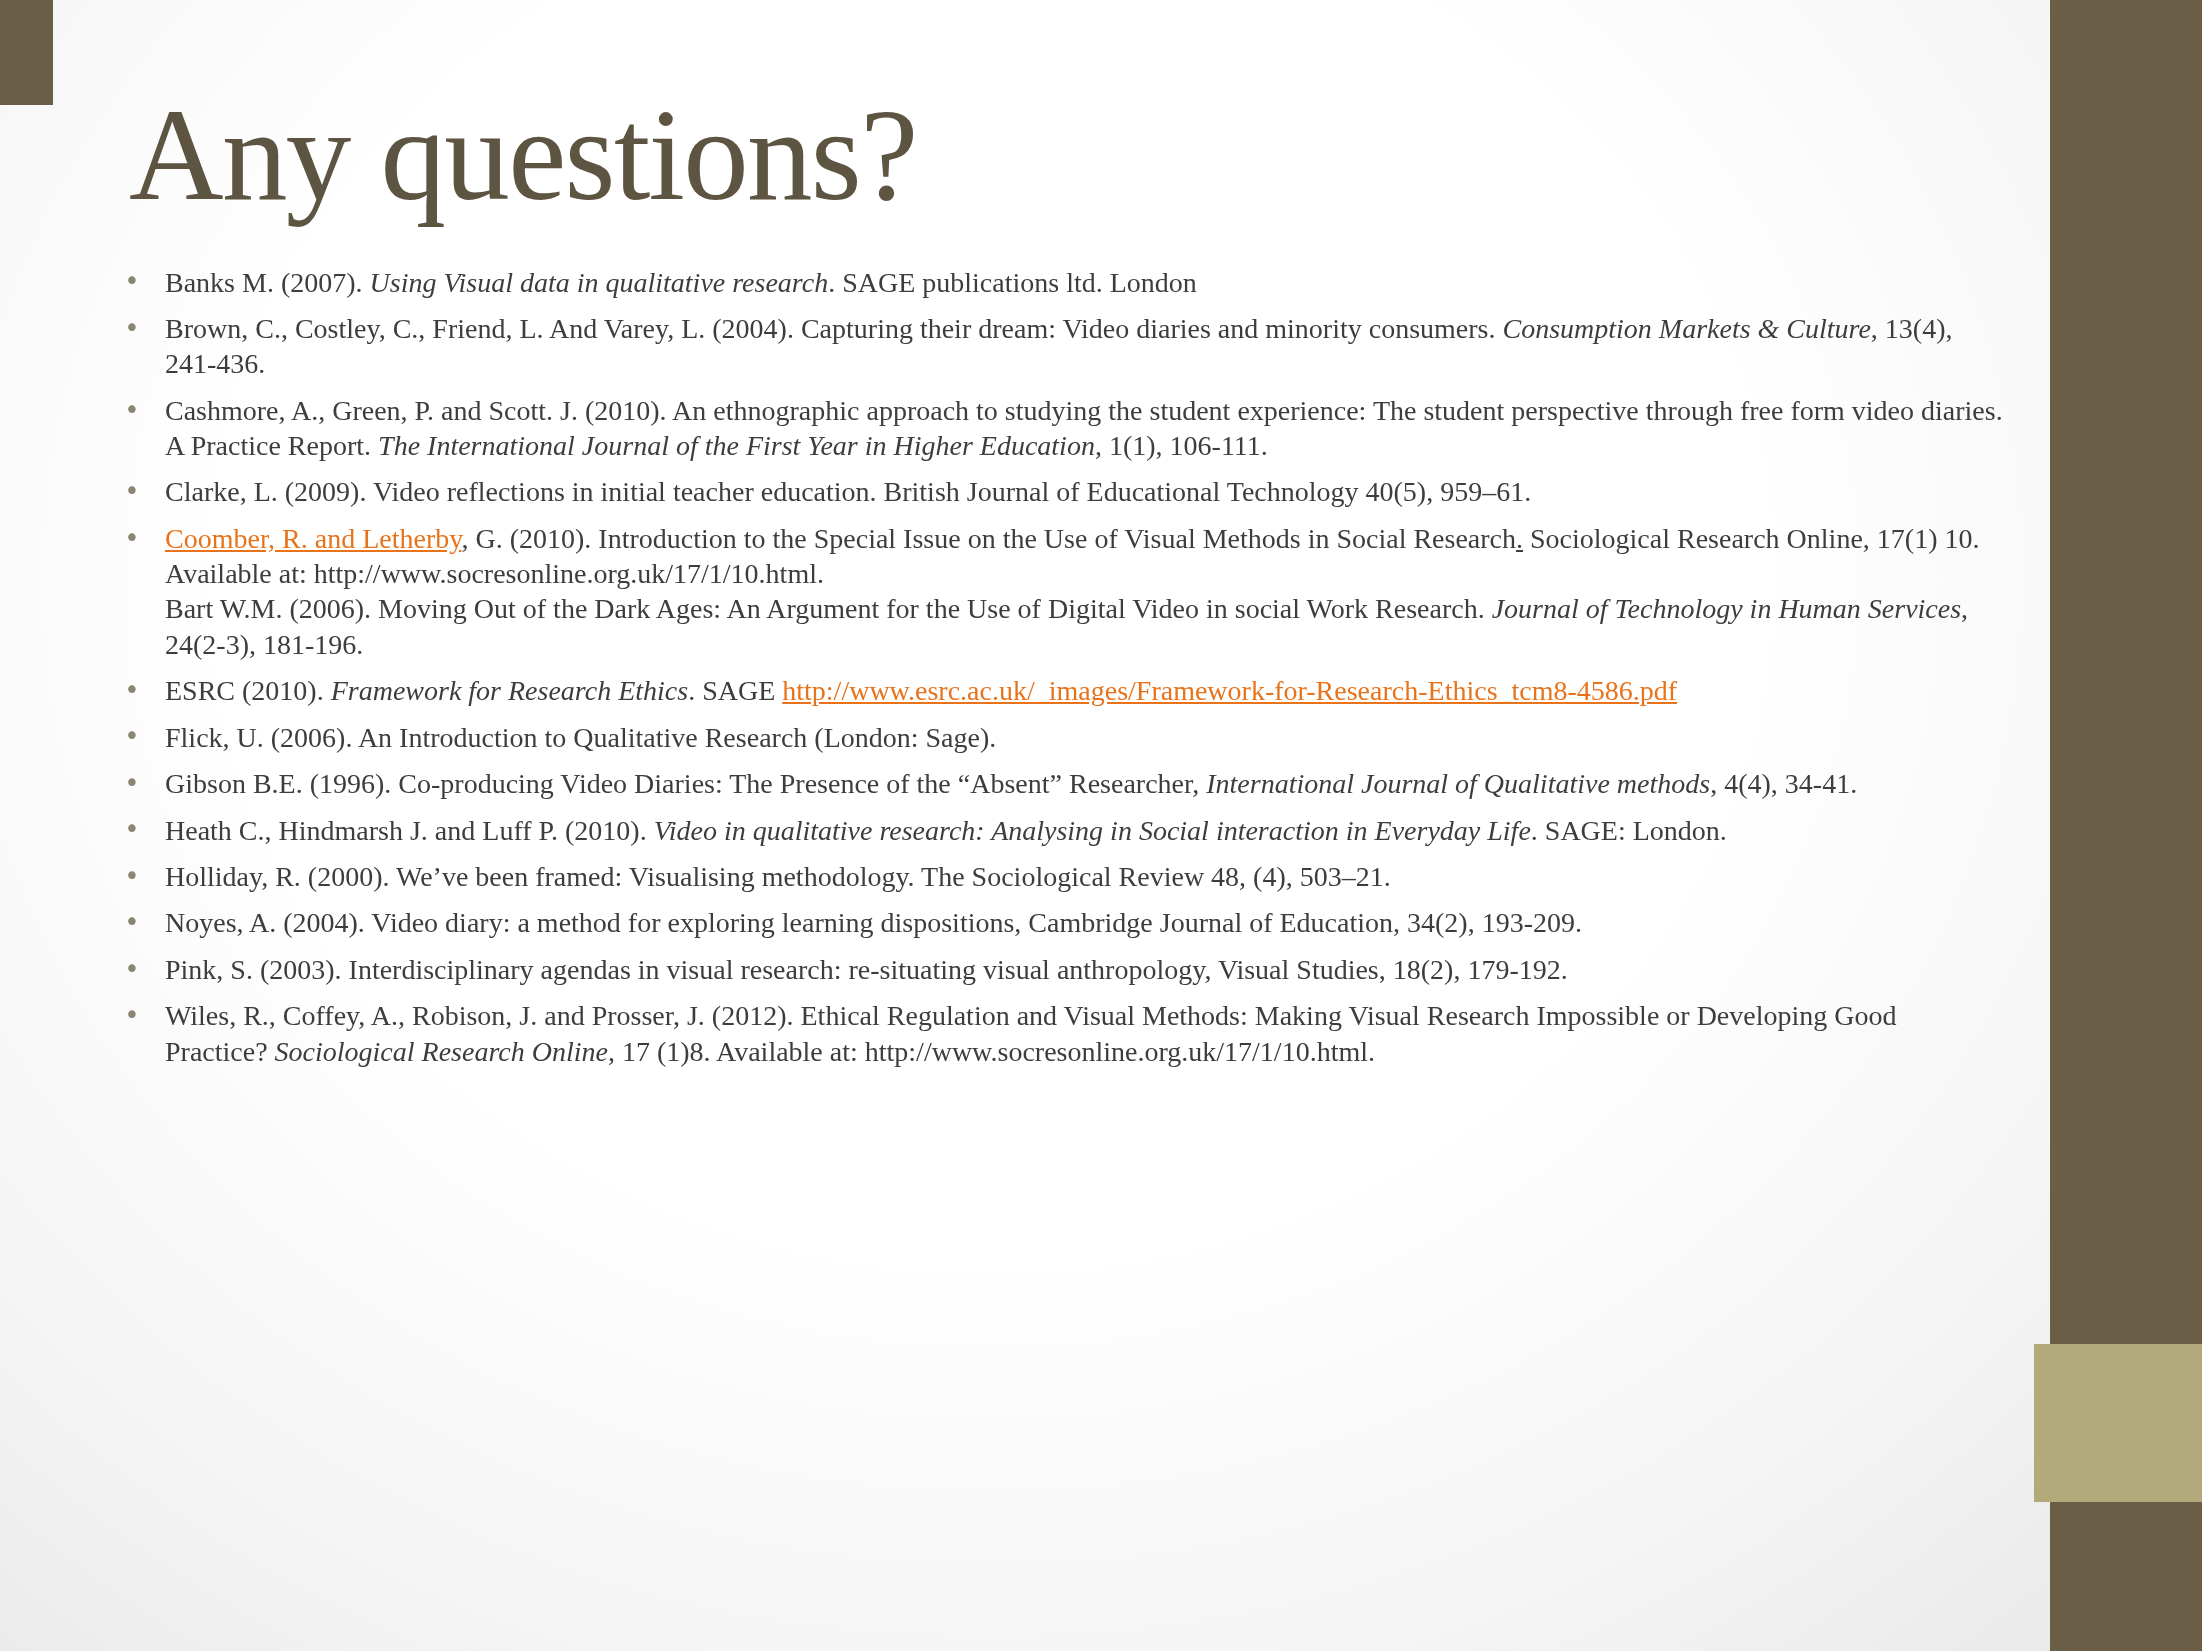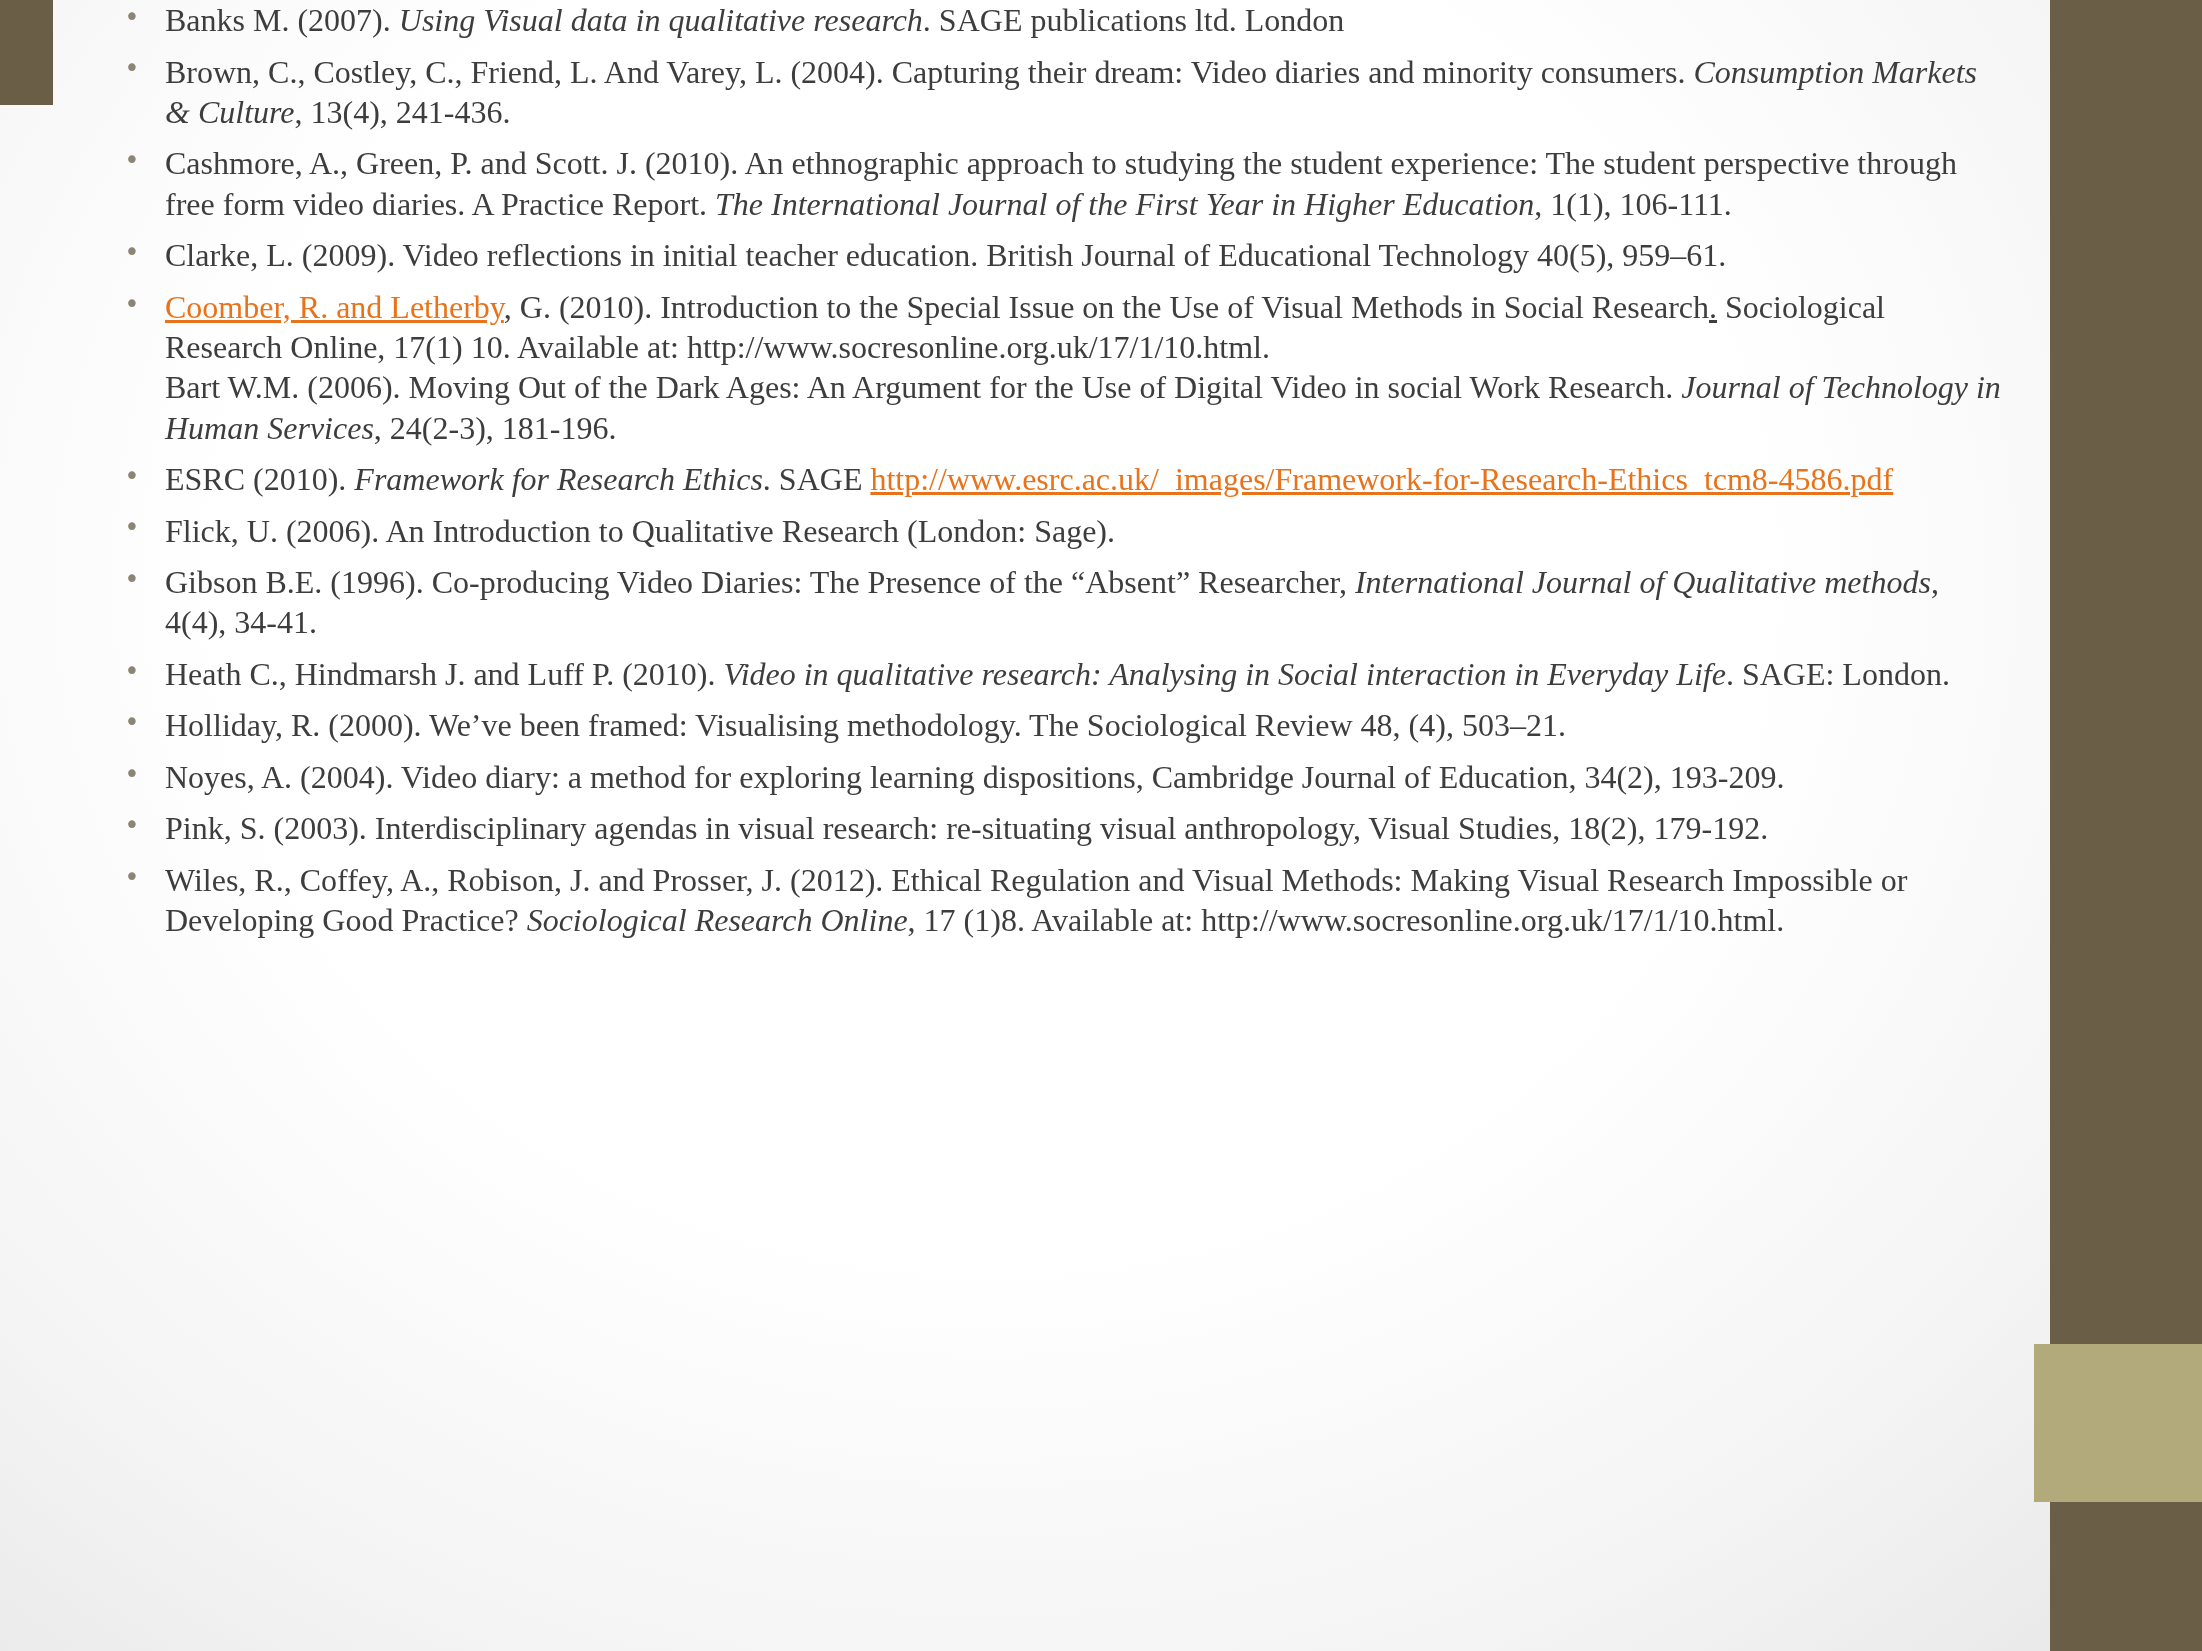--- a/index.html
+++ b/index.html
@@ -44,21 +44,21 @@
     font-size: 131px;
     line-height: 1.05;
     font-weight: normal;
     letter-spacing: -1.7px;
     color: var(--title, #5e5442);
   }
   ul.references {
     list-style: none;
     margin: 0 200px 0 119px;
     padding: 0;
-    font-size: 32px;
+    font-size: 28px;
     line-height: 1.26;
     color: var(--bodyText, #3d3d3d);
   }
   ul.references li {
     position: relative;
     padding-left: 46px;
     margin-bottom: 11.2px;
   }
   ul.references li::before {
     content: "\2022";
@@ -81,20 +81,21 @@
   }
 </style>
 </head>
 <body>
 
 <div class="slide" style="--band: #6a5e46; --accentBlock: #b3aa7c; --title: #5e5442; --bodyText: #3d3d3d; --bullet: #8b8574; --link: #e8731a;">
   <div class="corner-accent"></div>
   <div class="right-band"></div>
   <div class="accent-block"></div>
 
+  <h1 class="slide-title">Any questions?</h1>
 
   <ul class="references">
       <li><span class="seg-p">Banks M. (2007). </span><span class="seg-i">Using Visual data in qualitative research</span><span class="seg-p">. SAGE publications ltd. London</span></li>
       <li><span class="seg-p">Brown, C.,  Costley, C., Friend, L. And Varey, L. (2004). Capturing their dream: Video diaries and minority consumers. </span><span class="seg-i">Consumption Markets &amp; Culture</span><span class="seg-p">, 13(4), 241-436.</span></li>
       <li><span class="seg-p">Cashmore, A., Green, P. and Scott. J. (2010). An ethnographic approach to studying the student experience: The student perspective through free form video diaries. A Practice Report. </span><span class="seg-i">The International Journal of the First Year in Higher Education</span><span class="seg-p">, 1(1), 106-111.</span></li>
       <li><span class="seg-p">Clarke, L. (2009). Video reflections in initial teacher education. British Journal of Educational Technology 40(5), 959–61.</span></li>
       <li><span class="seg-l">Coomber, R. and Letherby</span><span class="seg-p">, G. (2010). Introduction to the Special Issue on the Use of Visual Methods in Social Research</span><span class="seg-u">.</span><span class="seg-p"> Sociological Research Online, 17(1) 10. Available at: http://www.socresonline.org.uk/17/1/10.html.</span><br><span class="seg-p">Bart W.M. (2006). Moving Out of the Dark Ages: An Argument for the Use of Digital Video in social Work Research. </span><span class="seg-i">Journal of Technology in Human Services</span><span class="seg-p">, 24(2-3), 181-196.</span></li>
       <li><span class="seg-p">ESRC (2010). </span><span class="seg-i">Framework for Research Ethics</span><span class="seg-p">. SAGE </span><span class="seg-l">http://www.esrc.ac.uk/_images/Framework-for-Research-Ethics_tcm8-4586.pdf</span></li>
       <li><span class="seg-p">Flick, U. (2006). An Introduction to Qualitative Research (London: Sage).</span></li>
       <li><span class="seg-p">Gibson B.E. (1996). Co-producing Video Diaries: The Presence of the “Absent” Researcher, </span><span class="seg-i">International Journal of Qualitative methods</span><span class="seg-p">, 4(4), 34-41.</span></li>

